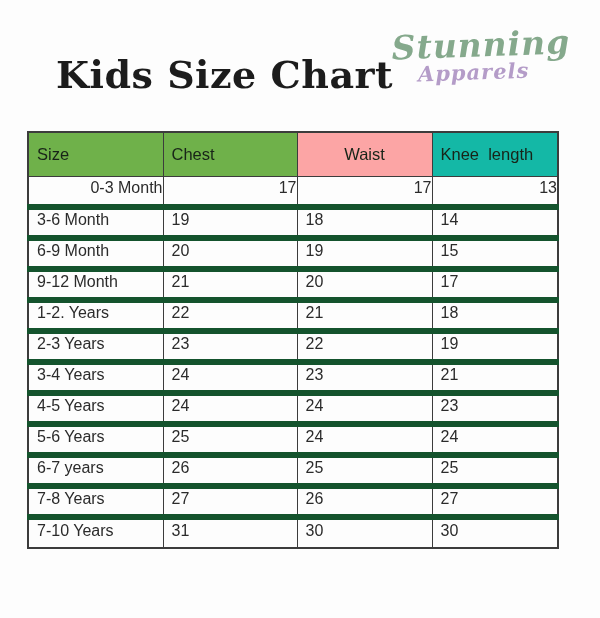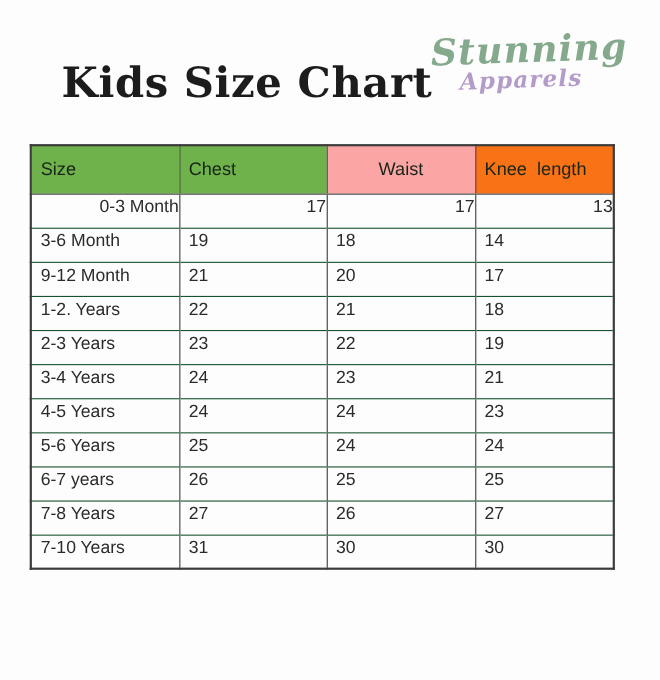--- a/index.html
+++ b/index.html
@@ -78,21 +78,21 @@
     white-space: pre;
     border-bottom: 1.5px solid #3c3c3c;
   }
   .size-chart th.center { text-align: center; padding-left: 0; }
   .size-chart td {
     height: 31px;
     font-size: 16px;
     color: #2b2b2b;
     vertical-align: middle;
     padding-bottom: 5px;
-    border-top: 1px solid #14532d;
+    border-top: 6px solid #14532d;
   }
   .size-chart tbody tr:first-child td { border-top: none; text-align: right; }
 </style>
 </head>
 <body>
 
 <div class="page">
 
   <h1 class="title">Kids Size Chart</h1>
 
@@ -106,35 +106,41 @@
       <col style="width:135px">
       <col style="width:134px">
       <col style="width:135px">
       <col style="width:126px">
     </colgroup>
     <thead>
       <tr>
           <th style="background: rgb(111, 177, 74);">Size</th>
           <th style="background: rgb(111, 177, 74);">Chest</th>
           <th class="center" style="background: #fca5a5;">Waist</th>
-          <th style="background: #f97316;">Knee  length</th>
+          <th style="background: #14b8a6;">Knee  length</th>
         </tr>
     </thead>
     <tbody>
         <tr>
           <td>0-3 Month</td>
           <td>17</td>
           <td>17</td>
           <td>13</td>
         </tr>
         <tr>
           <td>3-6 Month</td>
           <td>19</td>
           <td>18</td>
           <td>14</td>
+        </tr>
+        <tr>
+          <td>6-9 Month</td>
+          <td>20</td>
+          <td>19</td>
+          <td>15</td>
         </tr>
         <tr>
           <td>9-12 Month</td>
           <td>21</td>
           <td>20</td>
           <td>17</td>
         </tr>
         <tr>
           <td>1-2. Years</td>
           <td>22</td>

